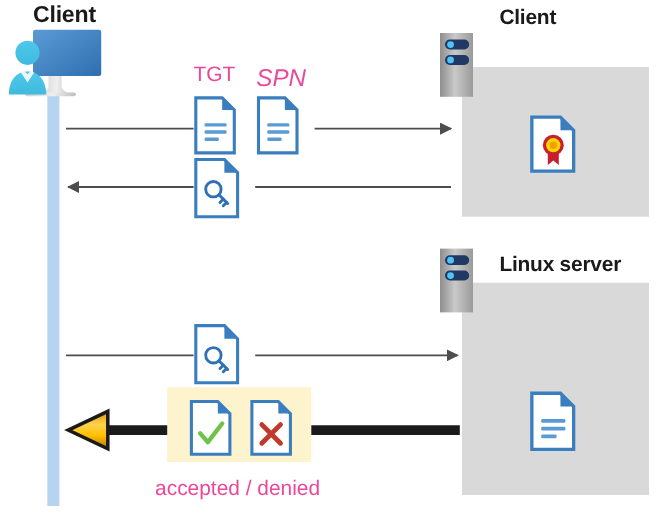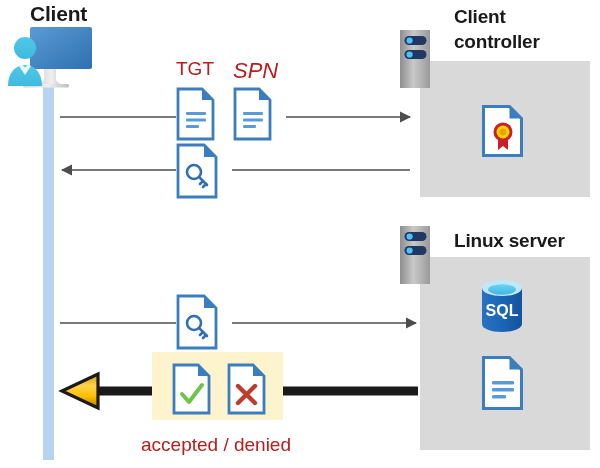--- a/index.html
+++ b/index.html
@@ -4,21 +4,21 @@
 <style>
   html,body{margin:0;padding:0;background:#ffffff;}
   body{width:600px;height:468px;position:relative;overflow:hidden;
        font-family:"Liberation Sans","DejaVu Sans",sans-serif;
        -webkit-font-smoothing:antialiased;}
   .canvas{position:absolute;left:0;top:0;width:478px;height:468px;}
   .abs{position:absolute;}
 
   
   .title-bold{font-weight:bold;color:#1a1a1a;letter-spacing:-0.2px;}
-  .label-plain{color:#b91c1c;font-weight:400;}
+  .label-plain{color:#ec4899;font-weight:400;}
 
   #client-title{left:30px;top:2px;font-size:21px;}
   #dc-title{left:454px;top:4px;font-size:19px;line-height:25px;width:140px;}
   #linux-title{left:454px;top:228px;font-size:19px;line-height:25px;width:150px;}
 
   #tgt-label{left:176px;top:58px;font-size:19px;}
   #spn-label{left:233px;top:58px;font-size:22px;font-style:italic;}
   #accepted-denied{left:141px;top:434px;font-size:19px;text-align:right;}
   #keytab-label{left:443px;top:420px;font-size:19px;}
 
@@ -134,21 +134,20 @@
     <svg width="42" height="64" viewBox="0 0 42 64">
       <rect x="3" y="2" width="30" height="58" fill="url(#rackgrad)"></rect>
       <rect x="7.5" y="8" width="22" height="9" rx="4.5" fill="#1f3864"></rect>
       <circle cx="12.6" cy="12.5" r="3.1" fill="#4fc3f7"></circle>
       <rect x="7.5" y="22" width="22" height="9" rx="4.5" fill="#1f3864"></rect>
       <circle cx="12.6" cy="26.5" r="3.1" fill="#4fc3f7"></circle>
     </svg>
   </div>
   <div class="abs title-bold" id="dc-title">
     <span>Client</span><br>
-    <span>controller</span>
   </div>
 
   <div class="abs" style="left:481px;top:104px;">
     <svg width="48" height="54" viewBox="0 0 48 54">
       <path d="M2.5 2.5 h26 l12 12 v37 h-38 z" fill="#ffffff" stroke="#3a7ebf" stroke-width="3"></path>
       <path d="M28.5 2.5 l12 12 h-12 z" fill="#3a7ebf"></path>
 
       <path d="M17 31 l0 15 l5 -4 l5 4 l0 -15 z" fill="#c8202a"></path>
 
       <circle cx="22" cy="28" r="9.5" fill="#c8202a"></circle>
@@ -161,28 +160,20 @@
     <svg width="42" height="64" viewBox="0 0 42 64">
       <rect x="3" y="2" width="30" height="58" fill="url(#rackgrad)"></rect>
       <rect x="7.5" y="8" width="22" height="9" rx="4.5" fill="#1f3864"></rect>
       <circle cx="12.6" cy="12.5" r="3.1" fill="#4fc3f7"></circle>
       <rect x="7.5" y="22" width="22" height="9" rx="4.5" fill="#1f3864"></rect>
       <circle cx="12.6" cy="26.5" r="3.1" fill="#4fc3f7"></circle>
     </svg>
   </div>
   <div class="abs title-bold" id="linux-title">Linux server</div>
 
-  <div class="abs" style="left:474px;top:278px;">
-    <svg width="56" height="56" viewBox="0 0 56 56">
-      <path d="M8 10 v36 c0 4.5 9 8 20 8 c11 0 20 -3.5 20 -8 v-36 z" fill="url(#sqlbody)"></path>
-      <ellipse cx="28" cy="10" rx="20" ry="8" fill="#bfe9fa"></ellipse>
-      <ellipse cx="28" cy="11.5" rx="14" ry="5.2" fill="url(#sqltop)"></ellipse>
-      <text x="28" y="38" text-anchor="middle" font-family="Liberation Sans, sans-serif" font-size="16" font-weight="bold" fill="#ffffff">SQL</text>
-    </svg>
-  </div>
 
   <div class="abs" style="left:481px;top:355px;">
     <svg width="48" height="56" viewBox="0 0 48 56">
       <path d="M2.5 2.5 h26 l12 12 v39 h-38 z" fill="#ffffff" stroke="#3a7ebf" stroke-width="3"></path>
       <path d="M28.5 2.5 l12 12 h-12 z" fill="#3a7ebf"></path>
       <rect x="11" y="26" width="22" height="3.4" rx="1.2" fill="#5b9bd5"></rect>
       <rect x="11" y="33" width="22" height="3.4" rx="1.2" fill="#5b9bd5"></rect>
       <rect x="11" y="40" width="14" height="3.4" rx="1.2" fill="#5b9bd5"></rect>
     </svg>
   </div>

